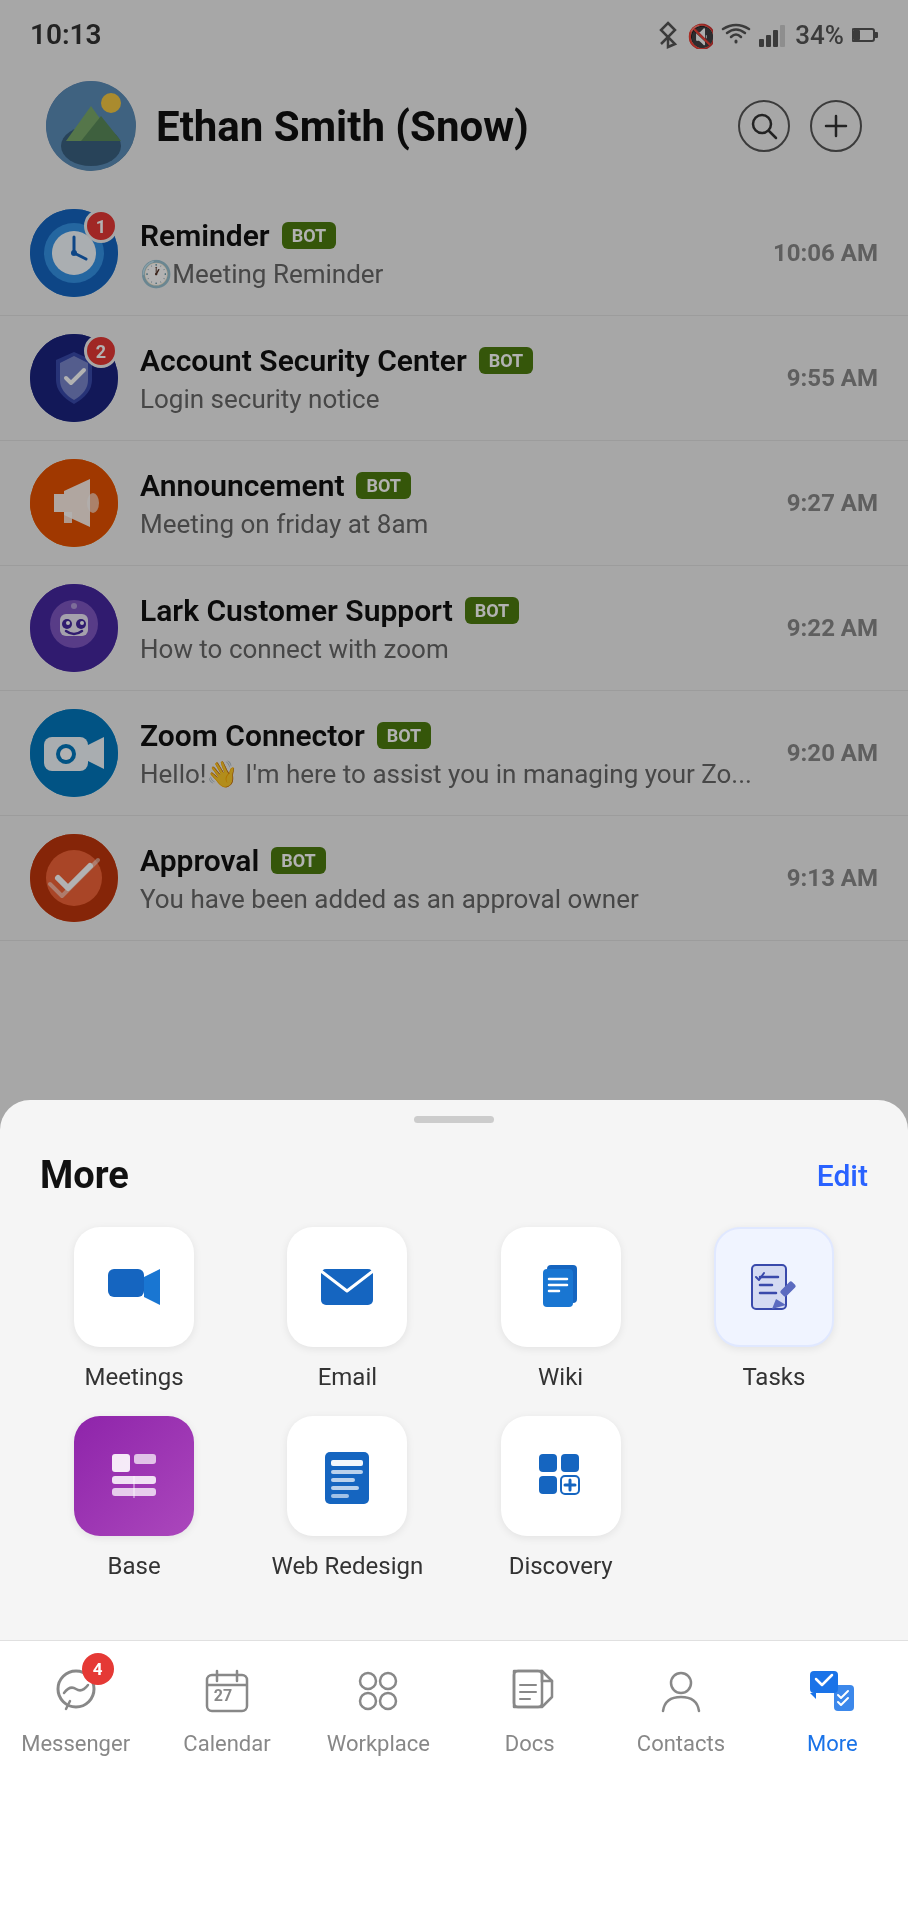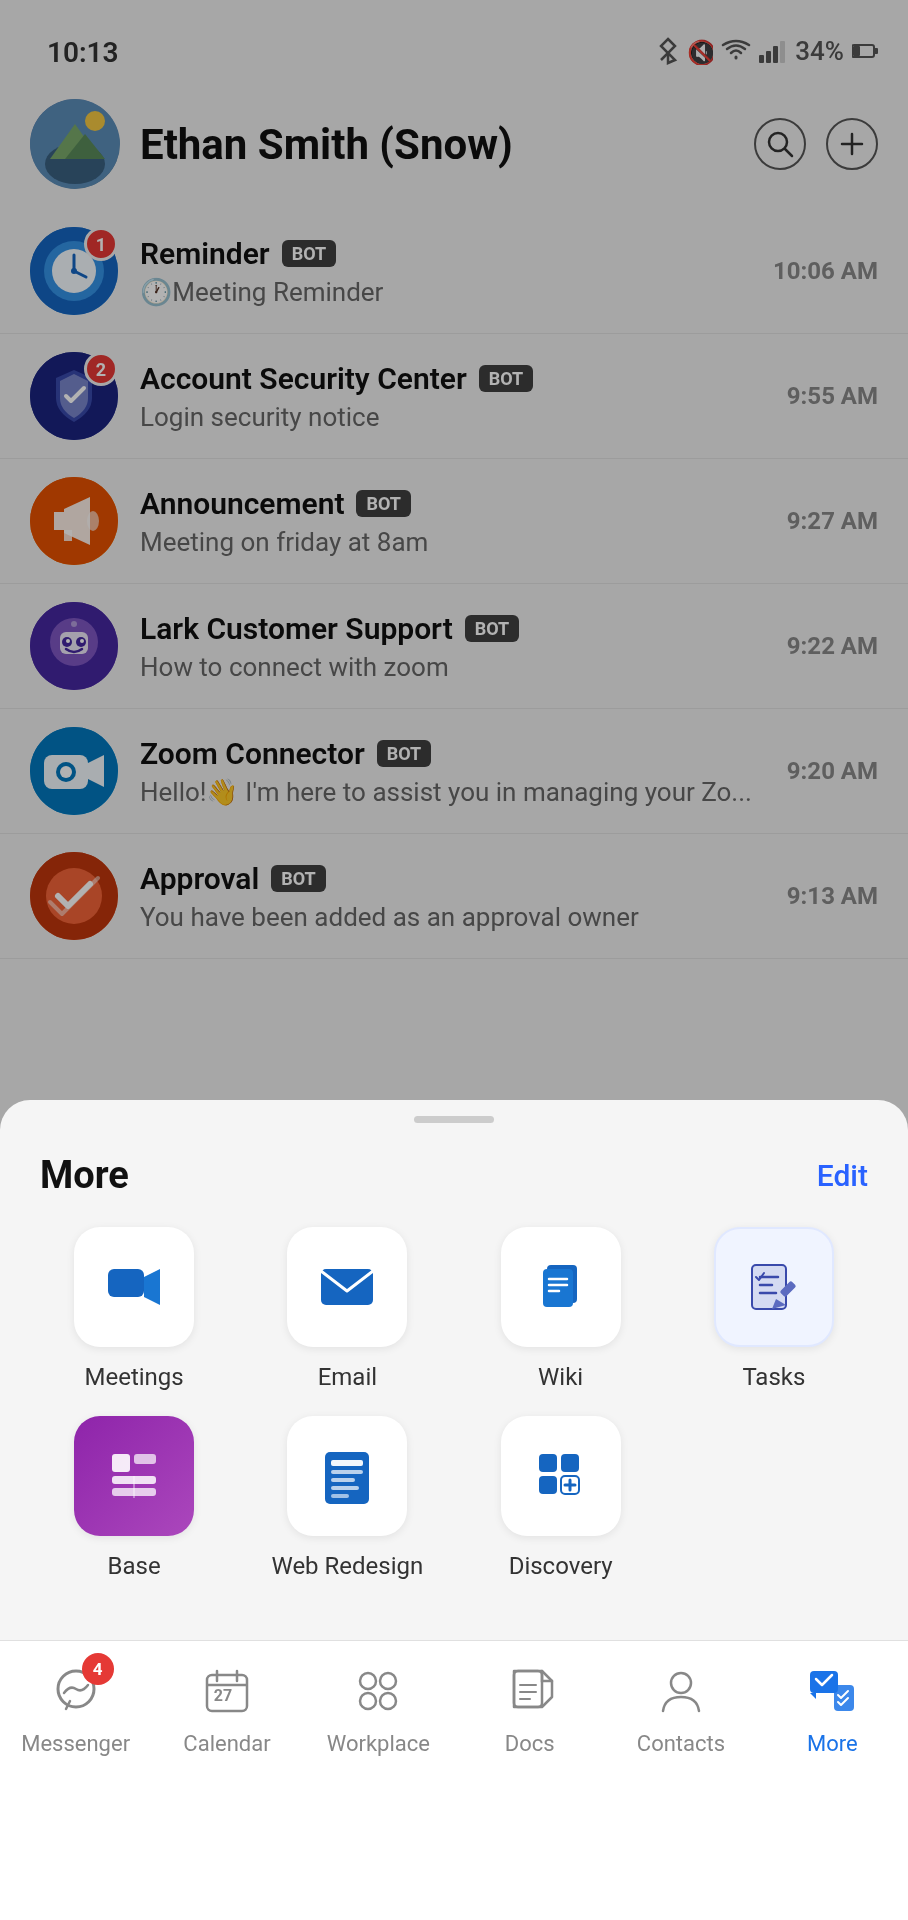--- a/index.html
+++ b/index.html
@@ -10,43 +10,42 @@
       background: #f0f0f0;
       font-family: -apple-system, BlinkMacSystemFont, 'Segoe UI', Roboto, sans-serif;
       position: relative;
       overflow-x: hidden;
     }
 
     
     .status-bar {
       display: flex;
       justify-content: space-between;
-      align-items: flex-start;
-      padding: 36px 30px 10px;
+      align-items: center;
+      padding: 18px 30px 10px;
       background: #f0f0f0;
-      margin-left: 17px;
     }
     .status-time {
       font-size: 28px;
       font-weight: 600;
       color: #333;
     }
     .status-icons {
       display: flex;
       align-items: center;
       gap: 8px;
       font-size: 24px;
       color: #555;
     }
 
     
     .header {
       display: flex;
       align-items: center;
-      padding: 20px 30px;
+      padding: 20px 46px;
       background: #f0f0f0;
     }
     .avatar {
       width: 90px;
       height: 90px;
       border-radius: 50%;
       overflow: hidden;
       margin-right: 20px;
       flex-shrink: 0;
     }
@@ -131,21 +130,21 @@
       align-items: center;
       gap: 12px;
       margin-bottom: 6px;
     }
     .chat-name {
       font-size: 30px;
       font-weight: 600;
       color: #111;
     }
     .bot-badge {
-      background: #404040;
+      background: #4d7c0f;
       color: white;
       font-size: 18px;
       font-weight: 700;
       padding: 3px 10px;
       border-radius: 6px;
     }
     .chat-preview {
       font-size: 26px;
       color: #666;
       white-space: nowrap;

